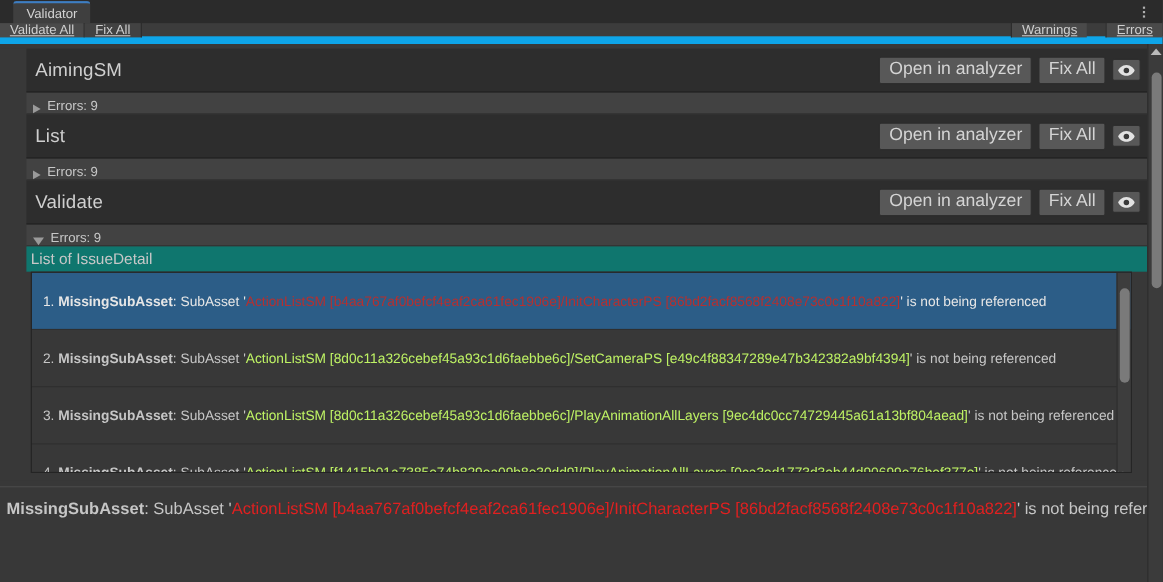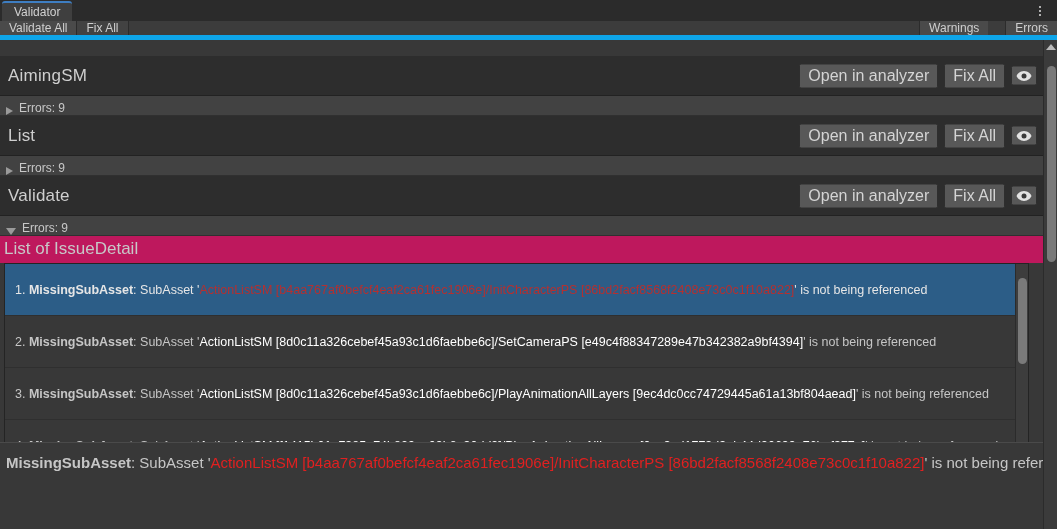--- a/index.html
+++ b/index.html
@@ -23,41 +23,42 @@
     height: 20px;
     background: #3f3f3f;
     border-top: 2px solid #3e7ec2;
     border-top-left-radius: 3px;
     border-top-right-radius: 3px;
     padding: 0 12px 0 12px;
     display: flex;
     align-items: center;
     font-size: 12px;
     color: #d2d2d2;
-    margin-left: 2px;
+    margin-left: 12px;
   }
   .kebab {
     position: absolute;
     right: 10px; top: 3px;
     width: 14px; height: 16px;
     display: flex; flex-direction: column;
     align-items: center; justify-content: center;
     gap: 2px;
     cursor: pointer;
   }
   .kebab i { display:block; width: 2px; height: 2px; background: #b0b0b0; }
 
   
   .toolbar {
     height: 19px;
     background: #3c3c3c;
-    border-bottom: 5px solid #0ea5e9;
-    display: flex;
-    align-items: flex-end;
+    border-bottom: 7px solid #0ea5e9;
+    display: flex;
+    align-items: center;
     font-size: 12px;
+    text-decoration: underline;
   }
   .tb-btn {
     background: #4a4a4a;
     border-right: 1px solid #2c2c2c;
     padding: 0 9px;
     display: flex; align-items: center;
     color: #cfcfcf;
     font-size: 12px;
     cursor: pointer;
     white-space: nowrap;
@@ -68,25 +69,26 @@
   .tb-right .tb-btn { background: #4a4a4a; border-left: 1px solid #2c2c2c; border-right: none; }
 
   
   .body-area {
     position: relative;
     height: 509px;
     background: #383838;
   }
   .scroll-region {
     position: absolute;
-    left: 0; top: 16px;
+    left: 0; top: 4px;
     width: 1043px;
     height: 393px;
     background: #383838;
     overflow: hidden;
+    padding-left: 24px;
   }
 
   
   .group-head {
     height: 40px;
     background: #2d2d2d;
     border-bottom: 1px solid #222;
     display: flex;
     align-items: center;
     padding-left: 8px;
@@ -146,24 +148,24 @@
   }
   .tri.open {
     border-left: 5px solid transparent;
     border-right: 5px solid transparent;
     border-top: 7px solid #9a9a9a;
     border-bottom: none;
     margin-top: 2px;
   }
 
   .list-label {
-    font-size: 17px;
+    font-size: 14px;
     color: #c8c8c8;
     padding: 3px 0 4px 4px;
-    background: #be185d;
+    background: #0f766e;
   }
 
   
   .issue-list {
     position: relative;
     margin: 0 14px 0 4px;
     background: #383838;
     border: 1px solid #242424;
     height: 183px;
     overflow: hidden;
@@ -176,21 +178,21 @@
     padding-right: 6px;
     font-size: 12.5px;
     color: #c6c6c6;
     border-bottom: 1px solid #2f2f2f;
     white-space: nowrap;
     overflow: hidden;
     cursor: pointer;
   }
   .issue-row.selected { background: #2c5d87; color: #e6e6e6; }
   .issue-row b { font-weight: bold; color: inherit; }
-  .issue-row .red { color: #ffffff; }
+  .issue-row .red { color: #bef264; }
   .issue-row.selected .red { color: #b53030; }
 
   
   .inner-sb {
     position: absolute;
     right: 0; top: 0;
     width: 13px; height: 100%;
     background: #3d3d3d;
     border-left: 1px solid #2b2b2b;
   }

